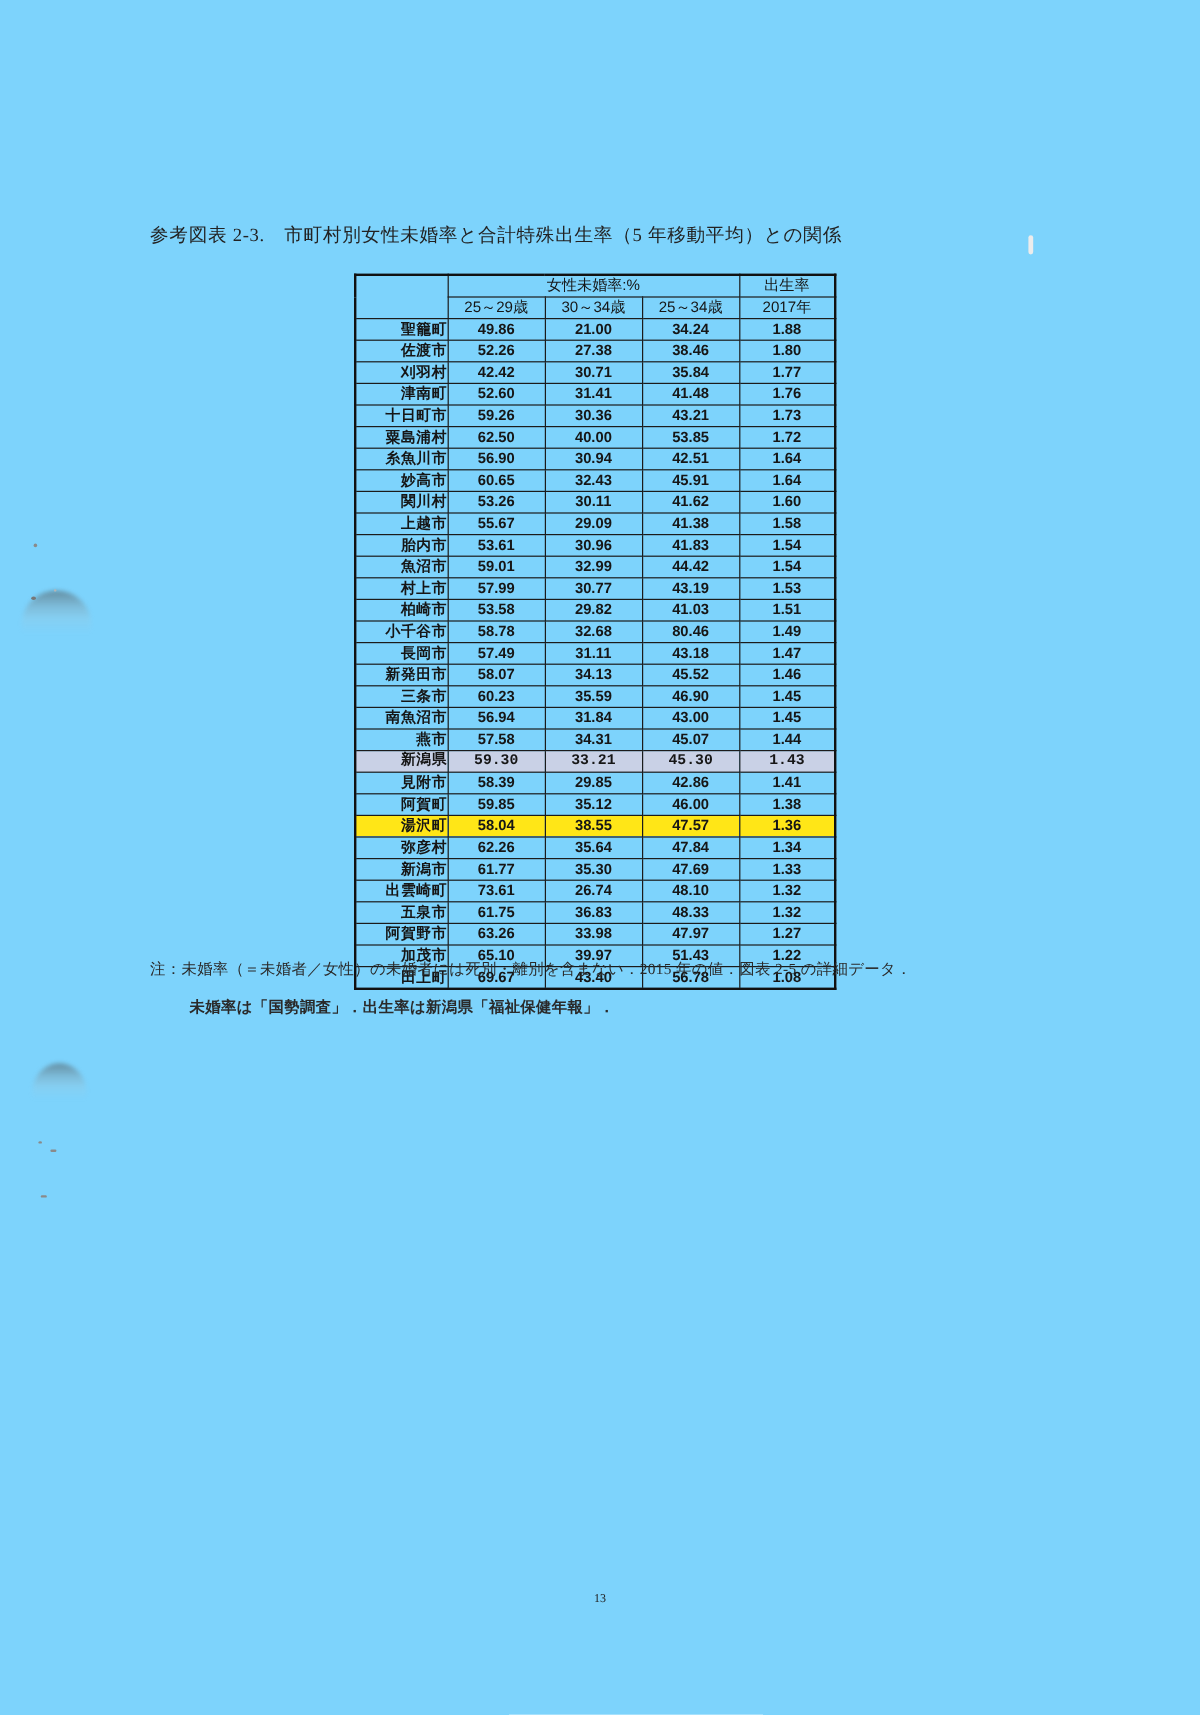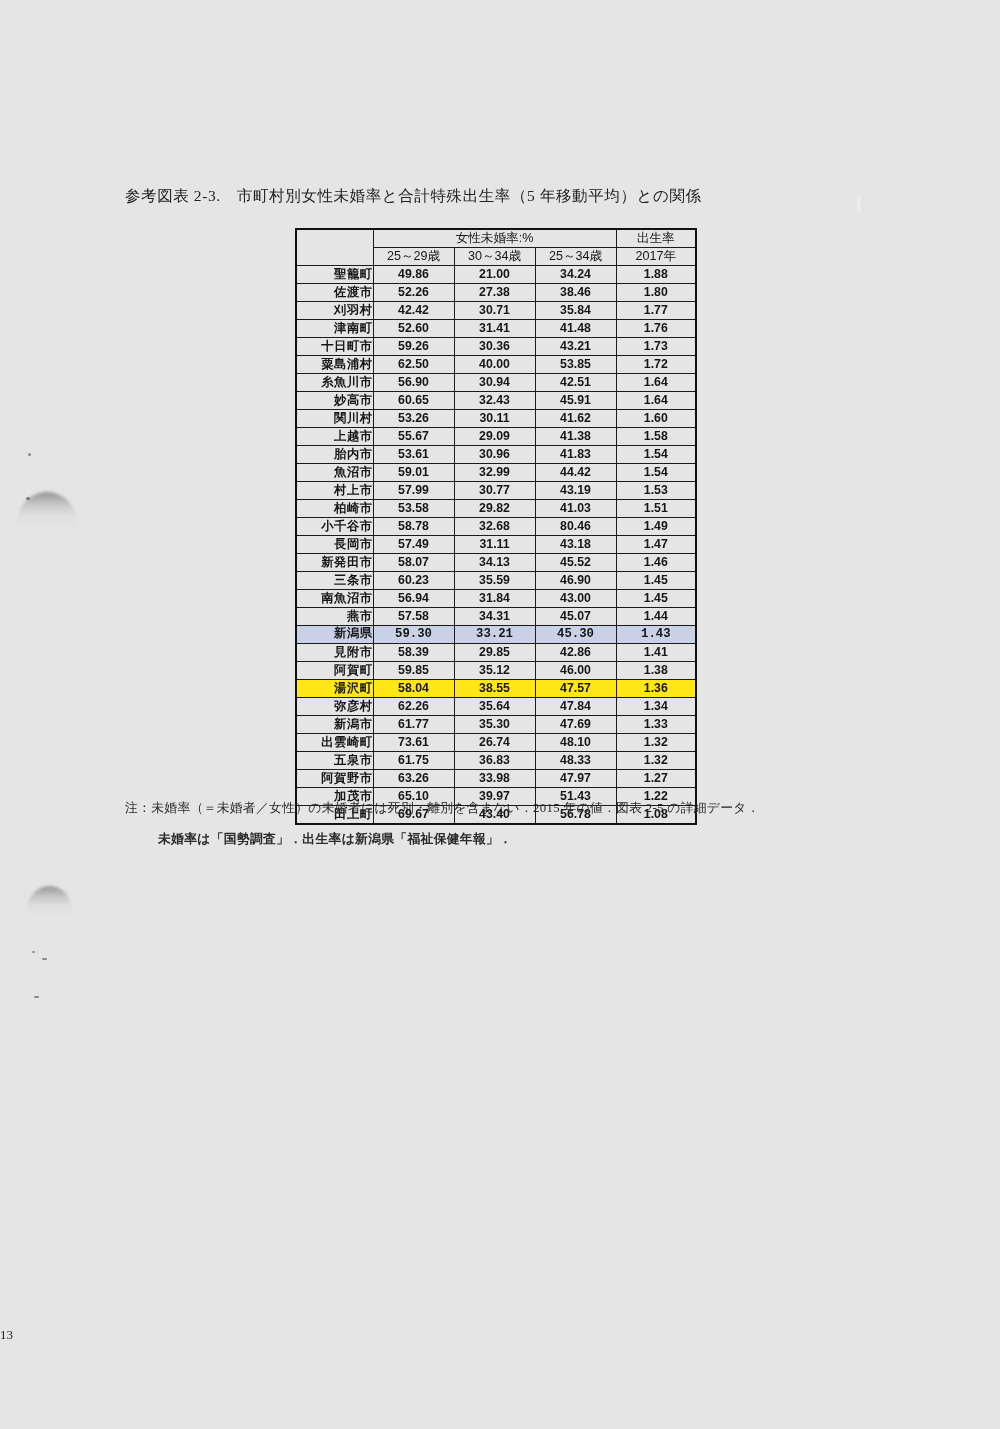--- a/index.html
+++ b/index.html
@@ -4,21 +4,21 @@
 <style>
   html,body{margin:0;padding:0;}
   body{
     width:1000px;height:1429px;
     background:#ffffff;
     font-family:"Liberation Serif","DejaVu Serif",serif;
     color:#1c1c1c;
     position:relative;
     overflow:hidden;
   }
-  .page{position:absolute;inset:0;background:#e5e5e5;}
+  .page{position:absolute;inset:0;background:#7dd3fc;}
 
   
   .doc-title{
     position:absolute;left:125px;top:186px;
     font-size:15.5px;letter-spacing:0.6px;
     color:#222;white-space:nowrap;
   }
 
   
   .doc-table{
@@ -54,21 +54,21 @@
   .note{
     position:absolute;left:125px;top:800px;width:760px;
     font-size:12.8px;color:#2a2a2a;letter-spacing:0.3px;
   }
   .note .line1{display:block;}
   .note .line2{display:block;margin-top:14px;margin-left:33px;font-weight:bold;}
 
   
   .page-number{
     position:absolute;left:0;top:1327px;width:1000px;
-    text-align:left;font-size:13px;color:#222;
+    text-align:center;font-size:10px;color:#222;
   }
 
   
   .dome{
     position:absolute;
     border-radius:50% 50% 10px 10px / 75% 75% 0 0;
     background:linear-gradient(to bottom,
       rgba(75,75,75,0.50) 0%,
       rgba(130,130,130,0.28) 35%,
       rgba(190,190,190,0.14) 62%,

